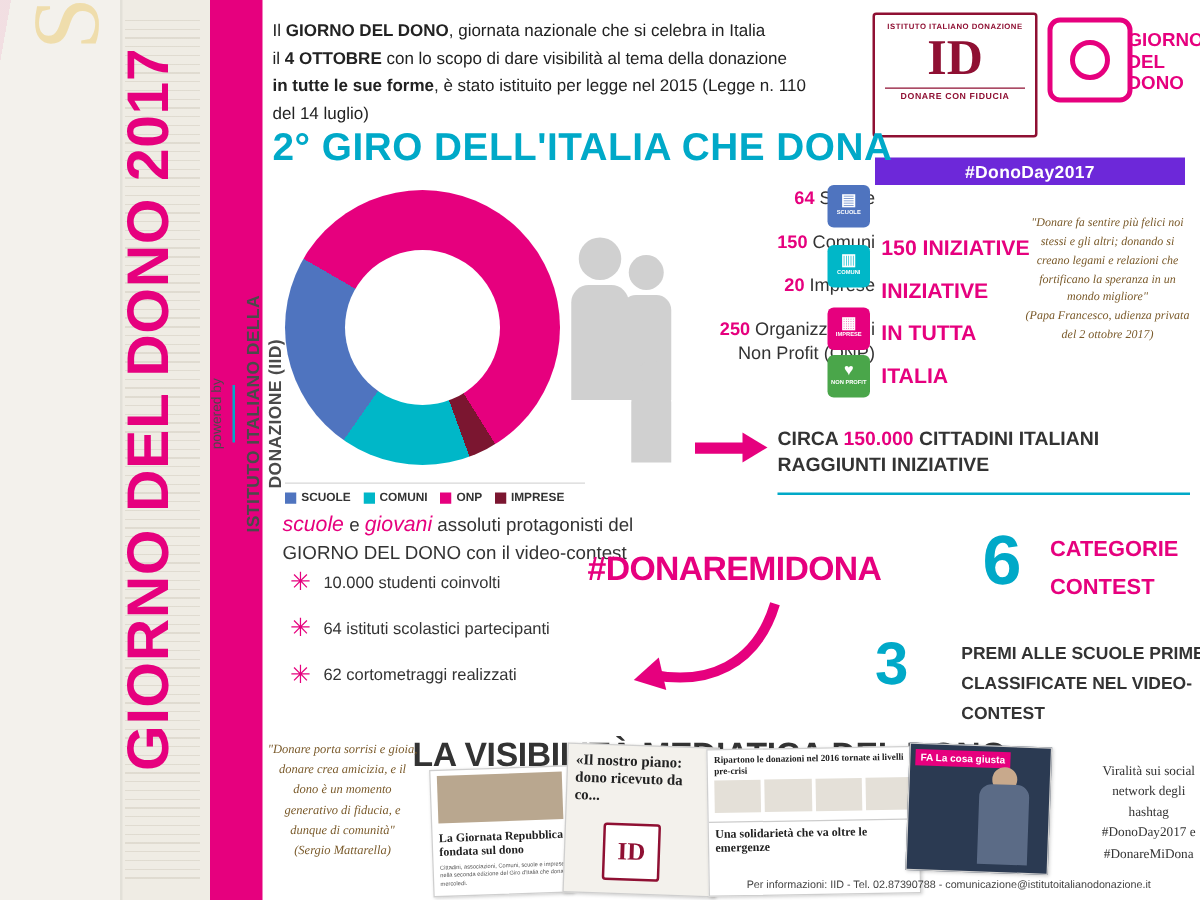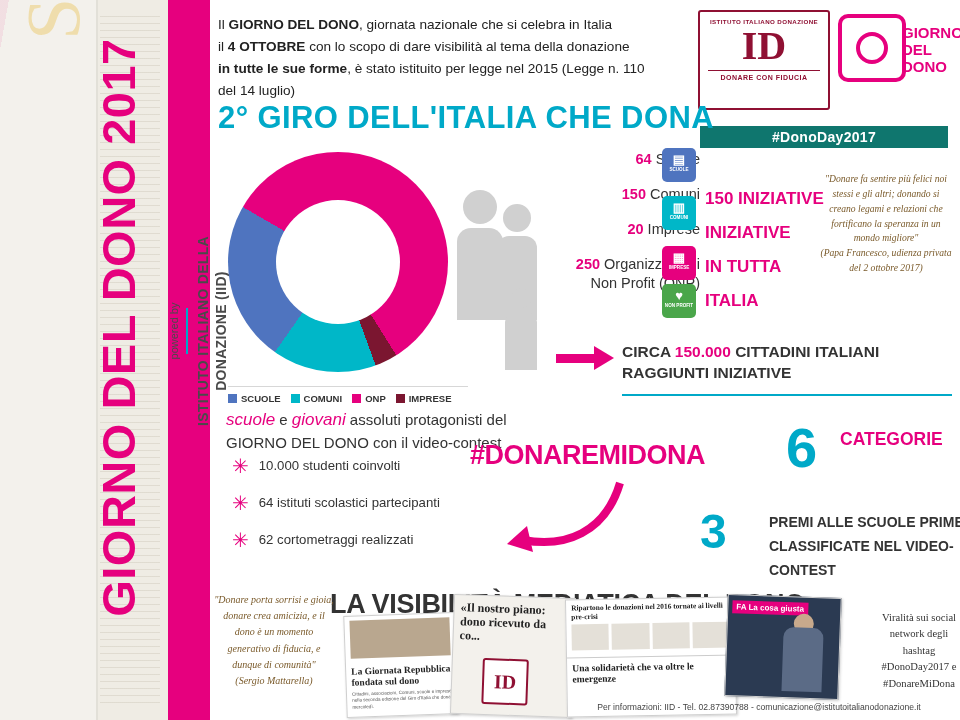--- a/index.html
+++ b/index.html
@@ -76,21 +76,21 @@
     position:absolute;left:0;top:4px;width:60px;height:60px;border:4px solid #e6007e;border-radius:10px;
   }
   #logo-gdd .mark:after{
     content:"";position:absolute;left:14px;top:14px;width:24px;height:24px;
     border:4px solid #e6007e;border-radius:50%;
   }
   #logo-gdd .txt{
     position:absolute;left:64px;top:14px;font-size:15px;font-weight:bold;color:#e6007e;line-height:17px;
   }
   #hashtag-bar{
-    position:absolute;left:700px;top:126px;width:248px;height:22px;background:#0f766e;
+    position:absolute;left:700px;top:126px;width:248px;height:22px;background:#6d28d9;
     color:#fff;font-size:14px;font-weight:bold;text-align:center;line-height:22px;letter-spacing:.3px;
   }
 
   
   #giro-title{
     position:absolute;left:218px;top:100px;font-size:31px;font-weight:bold;
     color:#00a9c8;letter-spacing:.4px;
   }
 
   
@@ -350,20 +350,21 @@
 
 <div id="donaremidona">#DONAREMIDONA</div>
 <svg id="arrow2" viewBox="0 0 120 80">
   <path d="M115 5 C100 55 60 70 18 62" stroke="#e6007e" stroke-width="8" fill="none"></path>
   <polygon points="22,48 2,66 28,74" fill="#e6007e"></polygon>
 </svg>
 
 <div id="six">6</div>
 <div id="six-txt">
   <div>CATEGORIE</div>
+  <div>CONTEST</div>
 </div>
 <div id="three">3</div>
 <div id="three-txt">
   <div>PREMI ALLE SCUOLE PRIME</div>
   <div>CLASSIFICATE NEL VIDEO-CONTEST</div>
 </div>
 
 <div id="visib">LA VISIBILITÀ MEDIATICA DEL DONO</div>
 
 <div id="quote-matt">

